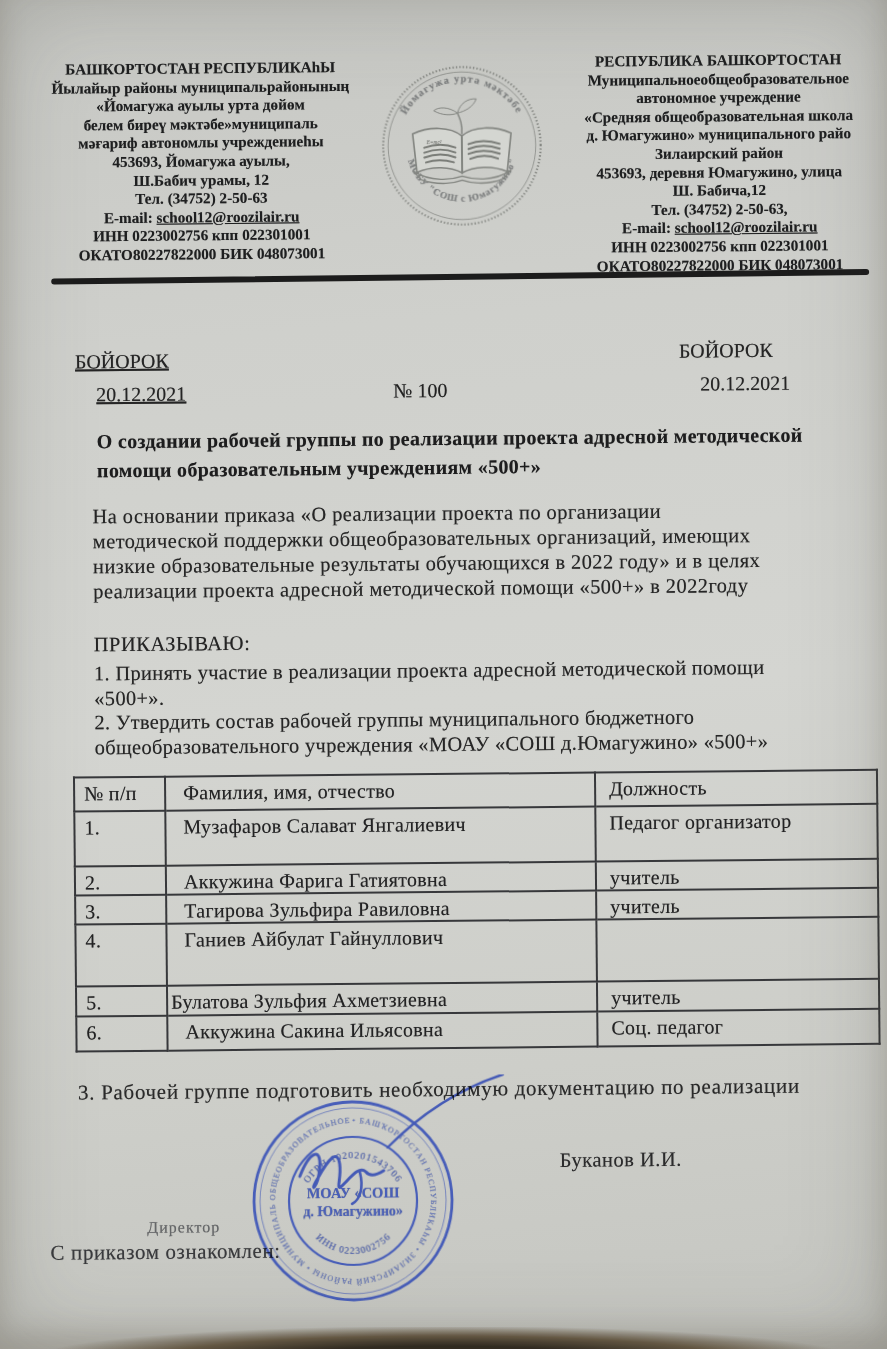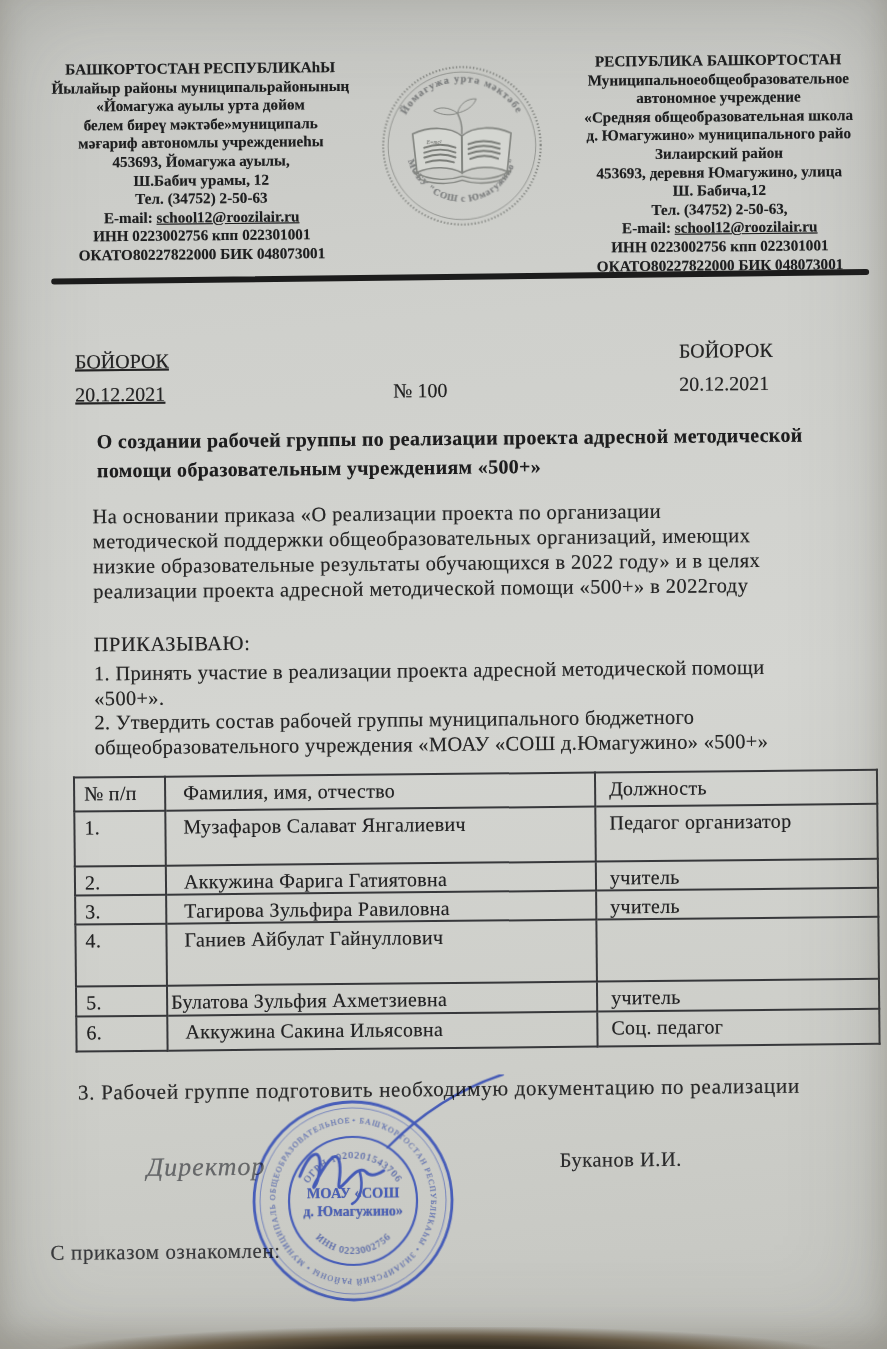--- a/index.html
+++ b/index.html
@@ -25,41 +25,41 @@
   
   .emblem{left:385px;top:64px;width:164px;height:164px;opacity:.66;mix-blend-mode:multiply;filter:blur(.35px);}
 
   
   .rule{left:55px;top:274px;width:818px;height:6px;background:#1c1c1c;border-radius:3px;transform:rotate(-0.12deg);}
 
   
   .orderline{font-size:20px;color:#252525;}
   .order-left{left:78px;top:347px;text-decoration:underline;}
   .order-right{left:682px;top:342px;}
-  .orderline .d{margin-top:10px;}
+  .orderline .d{margin-top:10px;margin-left:21px;}
   .order-number{left:396px;top:379px;font-size:20px;text-align:center;}
 
   .subject{left:99px;top:424px;width:770px;font-weight:700;font-size:20px;line-height:28.5px;letter-spacing:.3px;color:#1d1d1e;}
   .basis{left:94px;top:501px;width:740px;font-size:20.5px;line-height:25px;letter-spacing:.4px;color:#262626;}
   .resolve-h{left:94px;top:630px;font-size:20.5px;letter-spacing:.5px;color:#242424;}
   .resolve{left:94px;top:658px;width:760px;font-size:20.5px;line-height:24.6px;letter-spacing:.3px;color:#262626;}
 
   
   table.wg{position:absolute;left:72px;top:773px;width:803px;border-collapse:collapse;table-layout:fixed;
     font-size:20px;letter-spacing:.3px;color:#232324;}
   table.wg td{border:2px solid #37383b;vertical-align:top;padding:4px 4px 0 17px;overflow:hidden;white-space:nowrap;}
   table.wg{border:2.5px solid #303134;}
   td.c1{padding-left:9px !important;}
   td.c3{padding-left:13px !important;}
   tr.tr-h{height:34px;} tr.tr1{height:55px;} tr.tr2{height:28px;} tr.tr3{height:28px;}
   tr.tr4{height:62px;} tr.tr5{height:30px;} tr.tr6{height:35px;}
   tr.tr5 td.c2{padding-left:3px;}
 
   .item3{left:74px;top:1077px;width:800px;font-size:21px;letter-spacing:.7px;color:#2a2a2a;white-space:nowrap;}
-  .director{left:142px;top:1150px;font-size:26px;color:#4c4e52;opacity:.8;letter-spacing:1px;font-style:italic;}
+  .director{left:142px;top:1216px;font-size:16px;color:#4c4e52;opacity:.8;letter-spacing:1px;}
   .dir-name{left:555px;top:1150px;font-size:20.5px;color:#2b2b2c;letter-spacing:.5px;}
   .ack{left:45px;top:1237px;font-size:21px;letter-spacing:.6px;color:#3a3b3e;}
 
   .stamp{left:243px;top:1075px;width:320px;height:245px;mix-blend-mode:multiply;opacity:.93;filter:blur(.3px);}
 </style>
 </head>
 <body>
 
 <div class="page">
  <div class="content">

